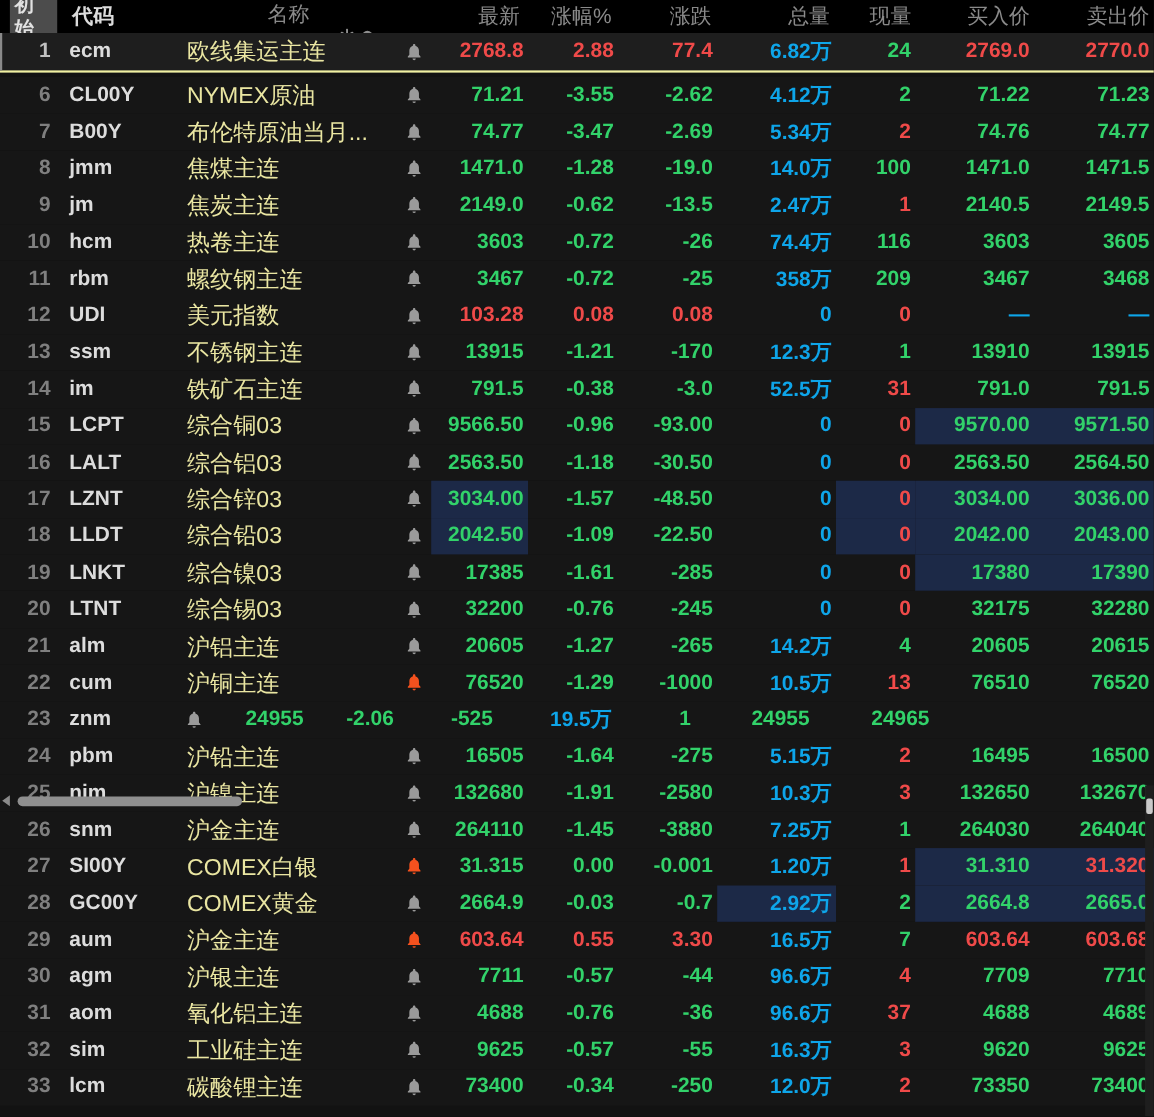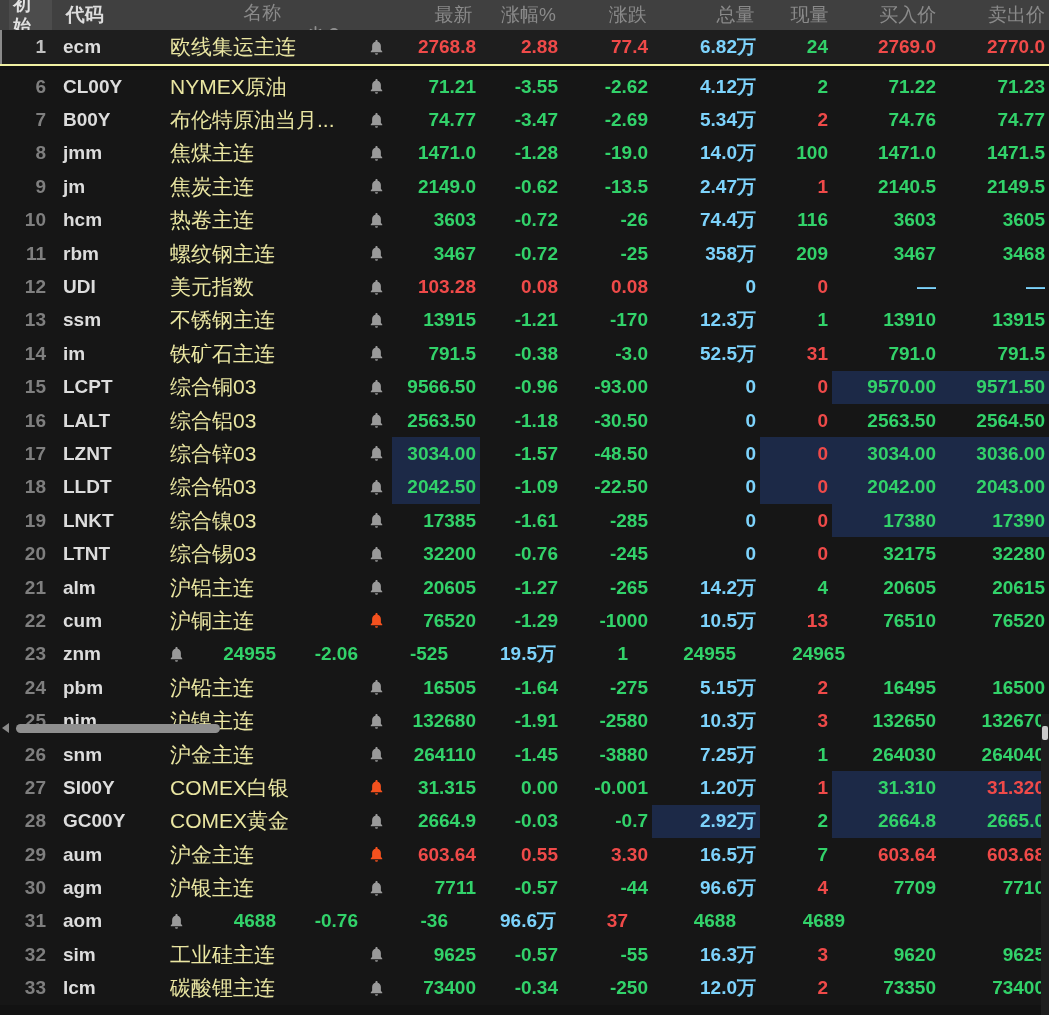--- a/index.html
+++ b/index.html
@@ -1,39 +1,39 @@
 <!DOCTYPE html>
 <html><head>
 <meta charset="utf-8">
 <style>
   html,body{margin:0;padding:0;background:#101010;}
   *{box-sizing:border-box;}
   #app{position:relative;width:1049px;height:1015px;background:#121212;overflow:hidden;
        font-family:"Liberation Sans","DejaVu Sans",sans-serif;-webkit-font-smoothing:antialiased;}
   
-  .hdr{display:flex;align-items:center;height:30px;background:#404040;color:#8a8a8a;font-size:19px;gap:6px;}
+  .hdr{display:flex;align-items:center;height:30px;background:#000000;color:#8a8a8a;font-size:19px;gap:6px;}
   .hdr .c{height:30px;display:flex;align-items:center;}
   .initial-box{background:#4c4c4c;color:#e2e2e2;border-radius:3px;padding:1px 4px;margin-left:9px;font-size:18px;line-height:22px;}
   .hdr-icons{margin-left:auto;display:flex;align-items:center;gap:6px;padding-right:12px;}
   
   .r{display:flex;align-items:center;height:33.4px;background:#161616;}
   .c{display:flex;align-items:center;height:100%;}
   .col-num   {width:55px; justify-content:flex-end;padding-right:9px;color:#7f7f7f;font-size:18px;font-weight:700;}
   .col-code  {width:105px;justify-content:flex-start;padding-left:8px;color:#dcdcdc;font-size:19px;font-weight:700;}
   .col-name  {width:200px;justify-content:flex-start;padding-left:10px;color:#eae6a2;font-size:21px;overflow:hidden;white-space:nowrap;}
   .col-bell  {width:32px; justify-content:center;}
   .col-latest{width:88px; justify-content:flex-end;padding-right:4px;}
   .col-pct   {width:82px; justify-content:flex-end;padding-right:4px;}
   .col-chg   {width:90px; justify-content:flex-end;padding-right:4px;}
   .col-vol   {width:108px;justify-content:flex-end;padding-right:4px;}
   .col-curvol{width:72px; justify-content:flex-end;padding-right:4px;}
   .col-buy   {width:108px;justify-content:flex-end;padding-right:4px;}
   .col-sell  {width:109px;justify-content:flex-end;padding-right:4px;}
   .numcell{font-size:19px;font-weight:700;letter-spacing:0;}
-  .red{color:#ef4a49;} .green{color:#32d26a;} .white{color:#7dd3fc;}
+  .red{color:#ef4a49;} .green{color:#32d26a;} .white{color:#0ea5e9;}
   .hl{background:#1c2947;}
   .underlined{}
   
   .sel{background:#1e1e1e;border-bottom:2px solid #f0f0a2;position:relative;height:36px;}
   .sel .col-num{color:#c0c0c0;}
   .sel-notch{position:absolute;left:0;top:0;width:2px;height:100%;background:#8a8a8a;}
   .gap{height:4px;background:#121212;}
   
   .bell{width:15px;height:17px;display:block;}
   .bell.gray path{fill:#9a9a9a;} .bell.redb path{fill:#f4511e;}
@@ -522,20 +522,21 @@
         <div class="c numcell col-pct green">-0.57</div>
         <div class="c numcell col-chg green">-44</div>
         <div class="c numcell col-vol white">96.6万</div>
         <div class="c numcell col-curvol red">4</div>
         <div class="c numcell col-buy green">7709</div>
         <div class="c numcell col-sell green">7710</div>
       </div>
       <div class="r">
         <div class="c numcell col-num">31</div>
         <div class="c numcell col-code">aom</div>
+        <div class="c col-name">氧化铝主连</div>
         <div class="c col-bell">
           <svg class="bell gray" viewBox="0 0 24 26">
             <path d="M12 1c-1 0-1.8.8-1.8 1.8v.9C7.1 4.6 5 7.3 5 10.6v6.1l-2.2 2.5v1.3h18.4v-1.3L19 16.7v-6.1c0-3.3-2.1-6-5.2-6.9v-.9C13.8 1.8 13 1 12 1zm-2.4 21.1a2.4 2.4 0 0 0 4.8 0z"></path>
           </svg>
         </div>
         <div class="c numcell col-latest green">4688</div>
         <div class="c numcell col-pct green">-0.76</div>
         <div class="c numcell col-chg green">-36</div>
         <div class="c numcell col-vol white">96.6万</div>
         <div class="c numcell col-curvol red">37</div>

